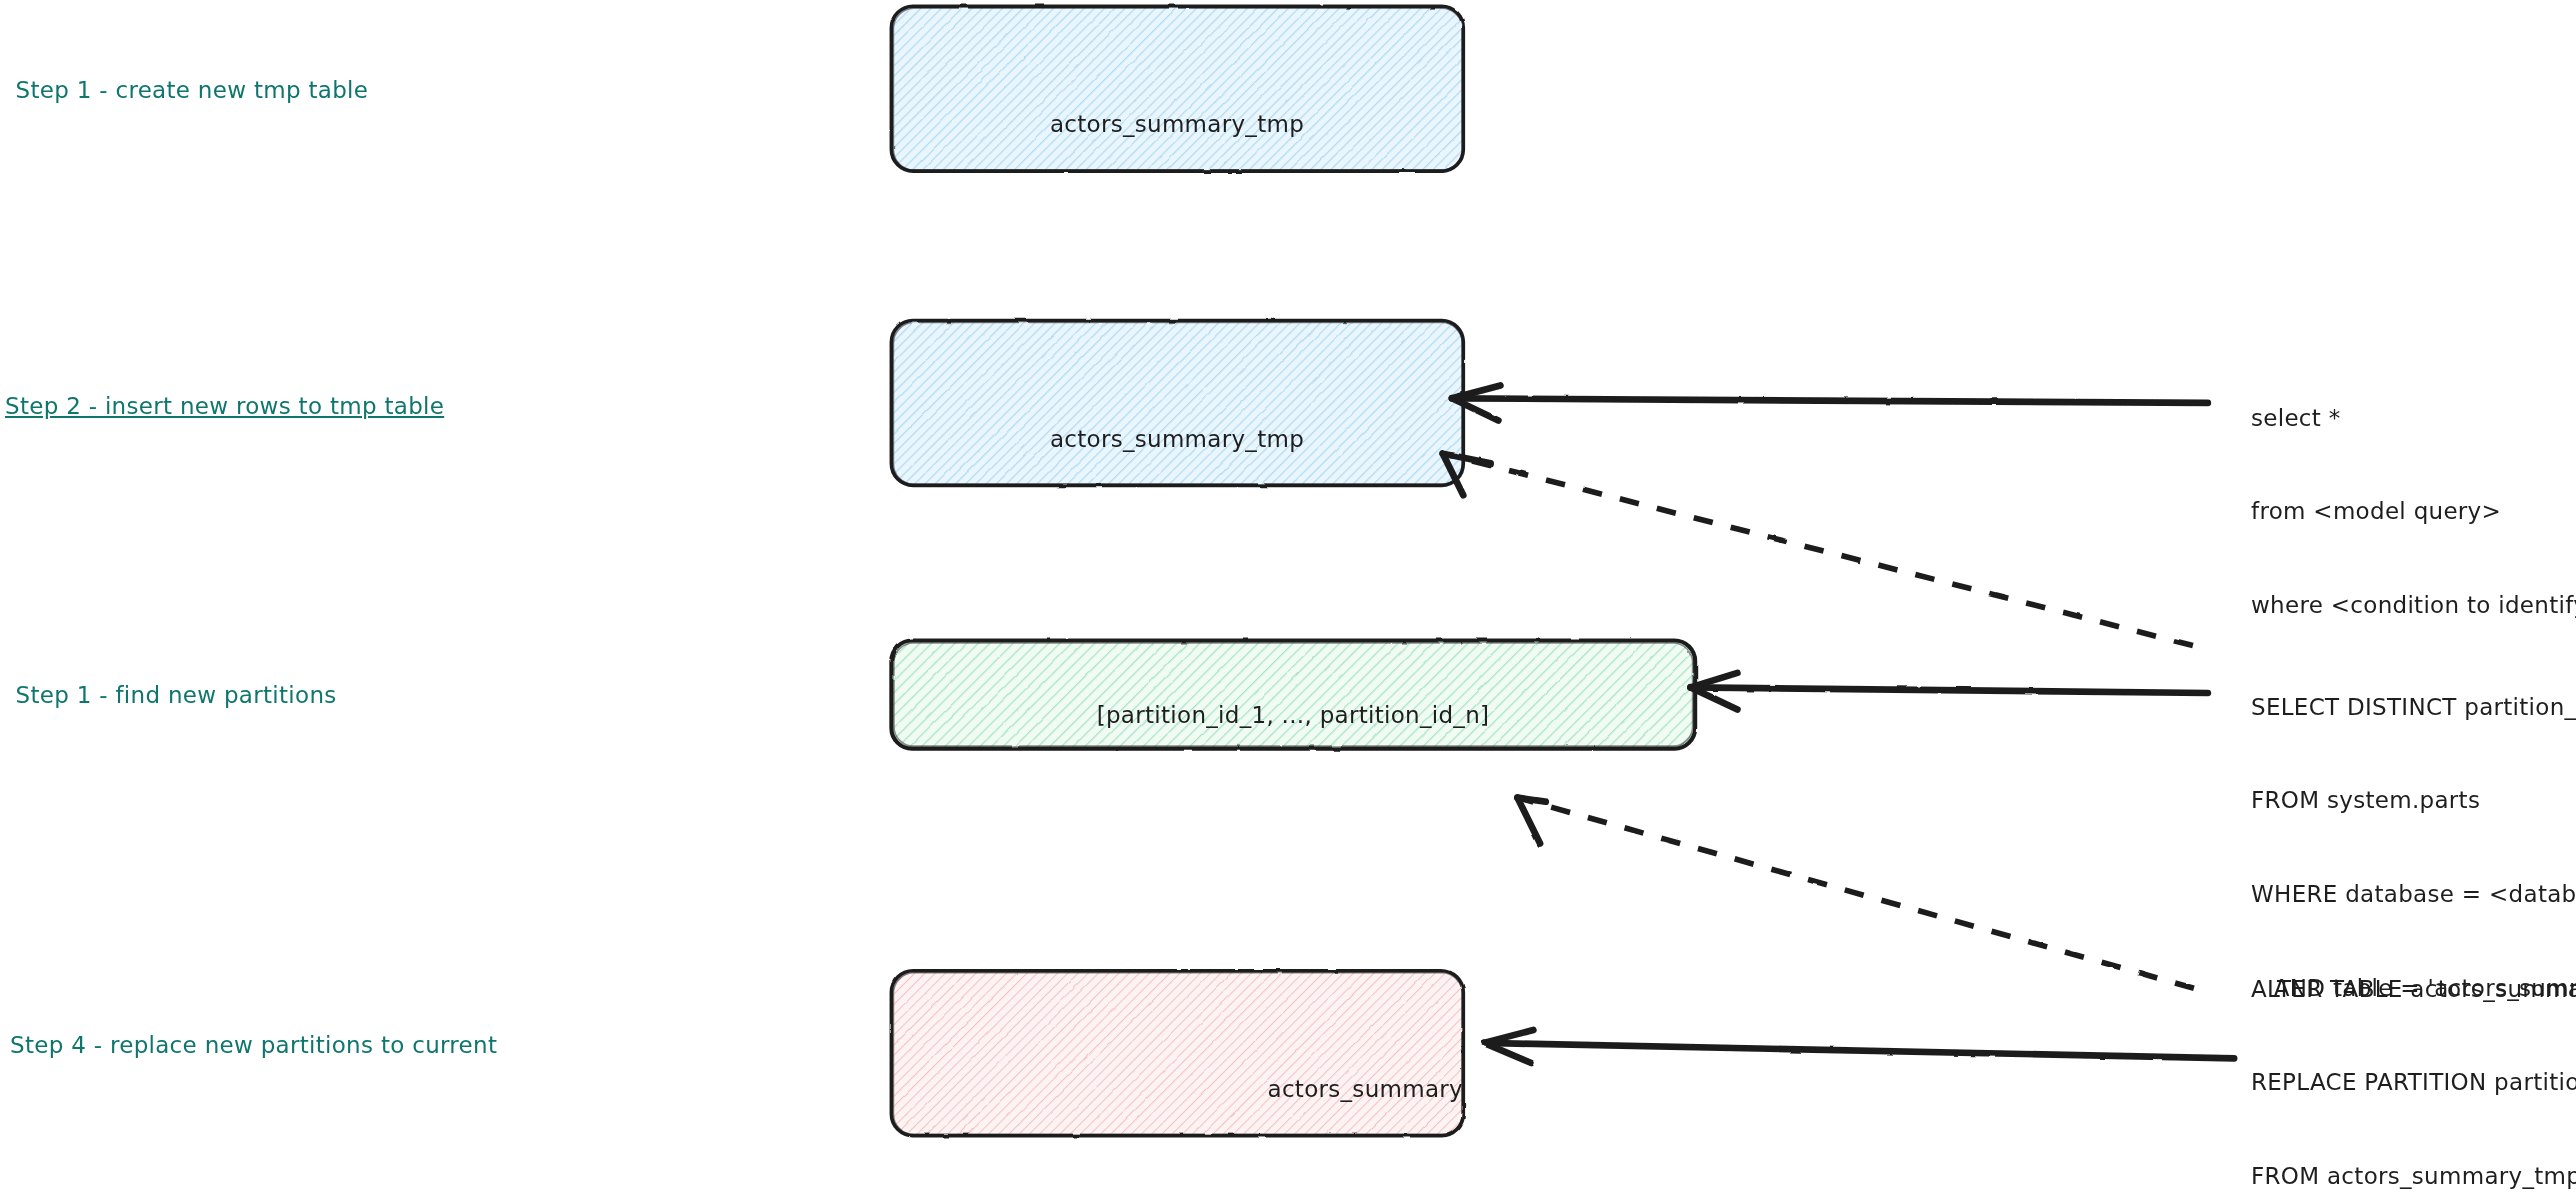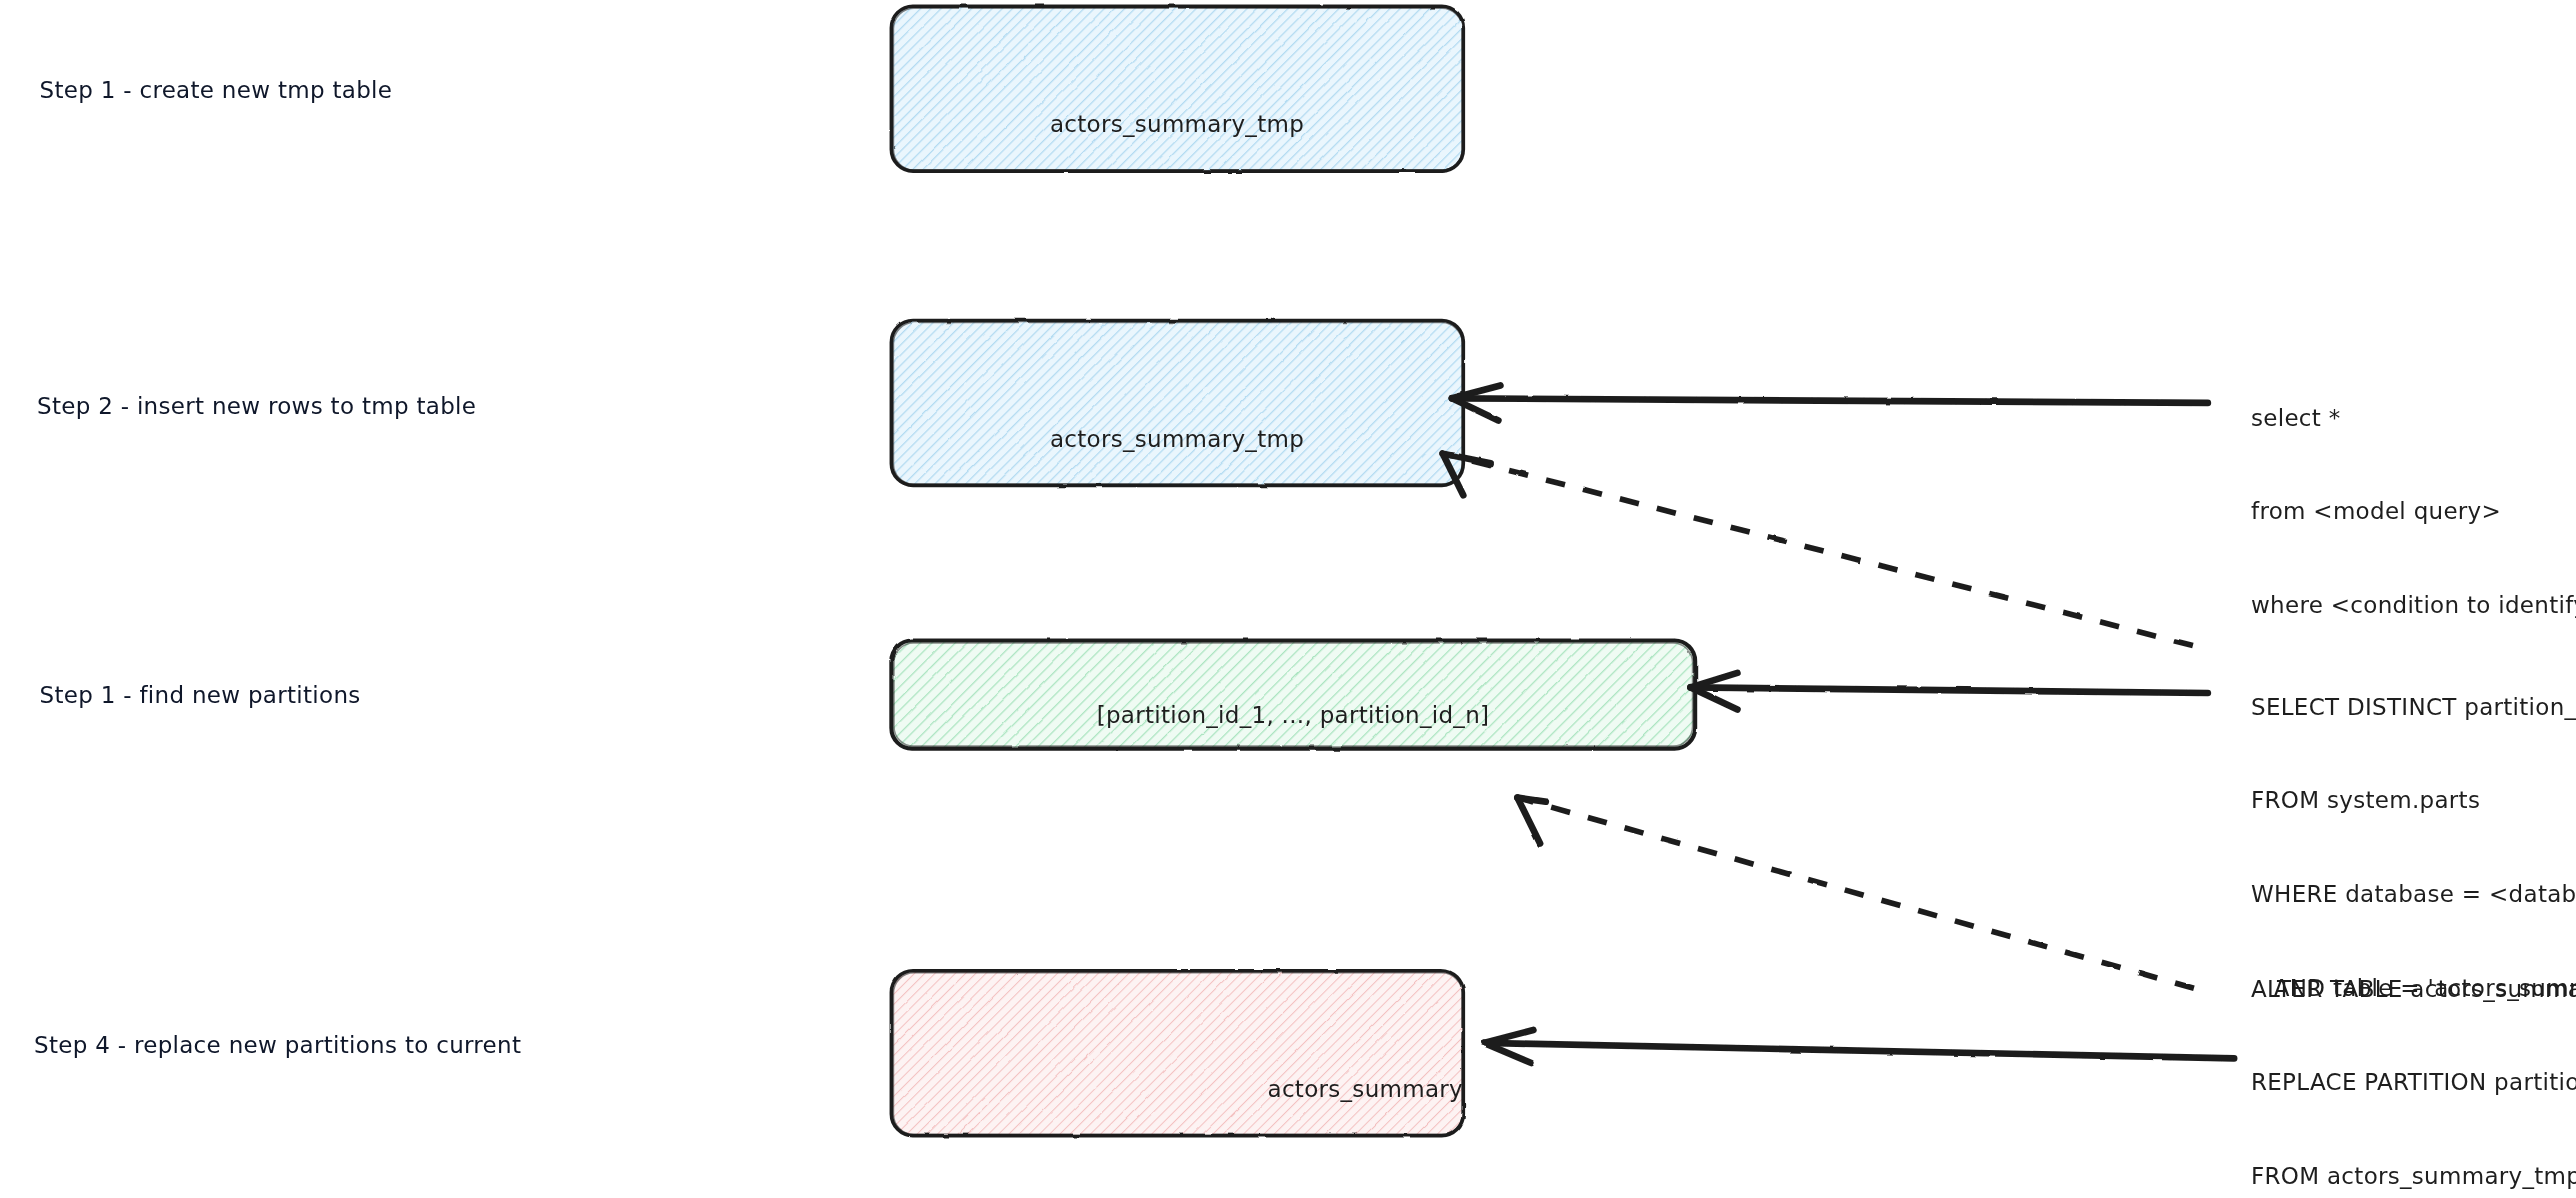--- a/index.html
+++ b/index.html
@@ -1,19 +1,19 @@
 <!DOCTYPE html>
 <html style="font-size:8.2px"><head>
 <meta charset="utf-8">
 <style>
   html,body{margin:0;padding:0;background:#ffffff;}
   body{font-family:"DejaVu Sans",sans-serif;}
   #canvas{position:relative;width:3650px;height:1199px;background:#ffffff;overflow:hidden;}
   .hand{font-family:"DejaVu Sans",sans-serif;font-weight:400;color:#1e1e1e;letter-spacing:0.3px;}
-  .step-label{position:absolute;font-size:23px;line-height:1.15;color:#0f172a;white-space:nowrap;margin-left:24px;}
+  .step-label{position:absolute;font-size:23px;line-height:1.15;color:#0f766e;white-space:nowrap;}
   .node-label{position:absolute;font-size:23px;color:#1e1e1e;white-space:nowrap;text-align:center;margin-top:34px;}
   .sql-block{position:absolute;font-size:23px;line-height:1.36;color:#1e1e1e;white-space:pre;}
   .sql-block .ln{display:block;}
   svg.layer{position:absolute;left:0;top:0;width:3650px;height:1199px;overflow:visible;}
 </style>
 </head>
 <body>
 
 <div id="canvas">
 
@@ -103,21 +103,21 @@
 
       <g>
         <path d="M 4336 2054 L 2880 2024" fill="none" stroke="#1e1e1e" stroke-width="13" stroke-linecap="round"></path>
         <path d="M 2880 2024 L 2976 1999" fill="none" stroke="#1e1e1e" stroke-width="13" stroke-linecap="round"></path>
         <path d="M 2880 2024 L 2972 2063" fill="none" stroke="#1e1e1e" stroke-width="13" stroke-linecap="round"></path>
       </g>
     </g>
   </svg>
 
   <div class="step-label hand" style="left:15.5px; top:77px;">Step 1 - create new tmp table</div>
-  <div class="step-label hand" style="left:13px; top:393px;">Step 2 - insert new rows to tmp table</div>
+  <div class="step-label hand" style="left:5px; top:393px;text-decoration:underline;">Step 2 - insert new rows to tmp table</div>
   <div class="step-label hand" style="left:15.5px; top:682px;">Step 1 - find new partitions</div>
   <div class="step-label hand" style="left:10px; top:1032px;">Step 4 - replace new partitions to current</div>
 
   <div class="node-label hand" style="left:891px; top:77px; width:572px;">actors_summary_tmp</div>
   <div class="node-label hand" style="left:891px; top:392px; width:572px;">actors_summary_tmp</div>
   <div class="node-label hand" style="left:891px; top:668px; width:804px;">[partition_id_1, ..., partition_id_n]</div>
   <div class="node-label hand" style="left:891px; top:1042px; width:572px;text-align:right;">actors_summary</div>
 
   <div class="sql-block hand" style="left:2251px; top:340px;">
     <span class="ln">select *</span>

